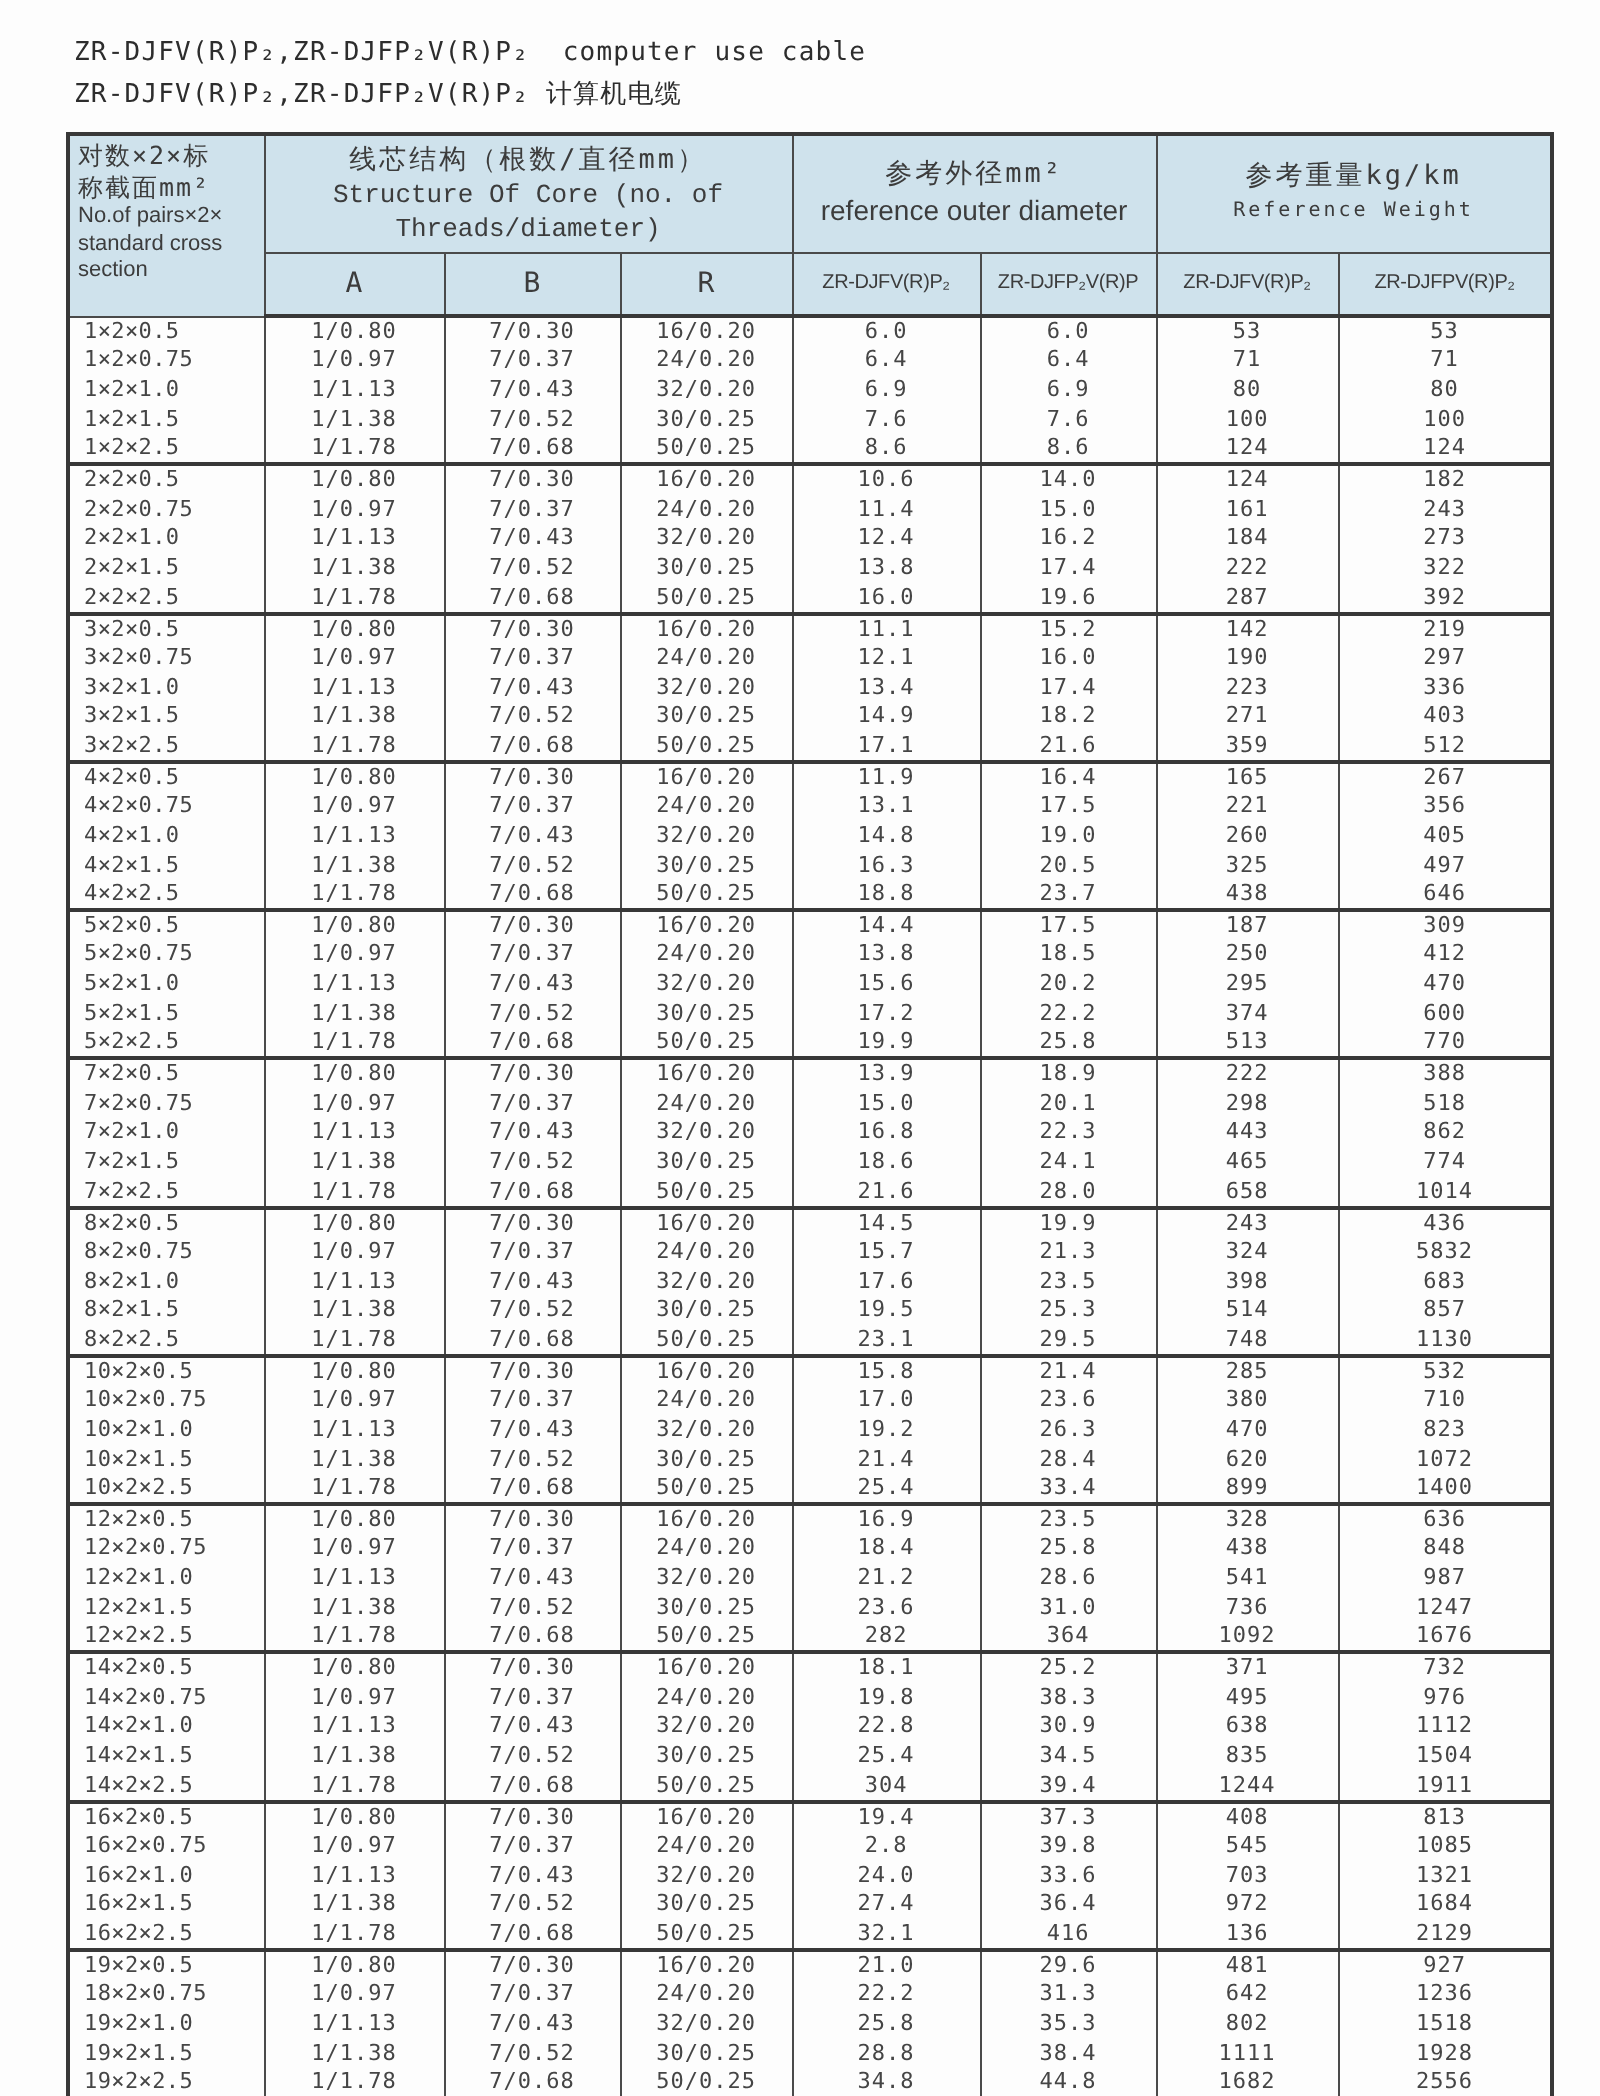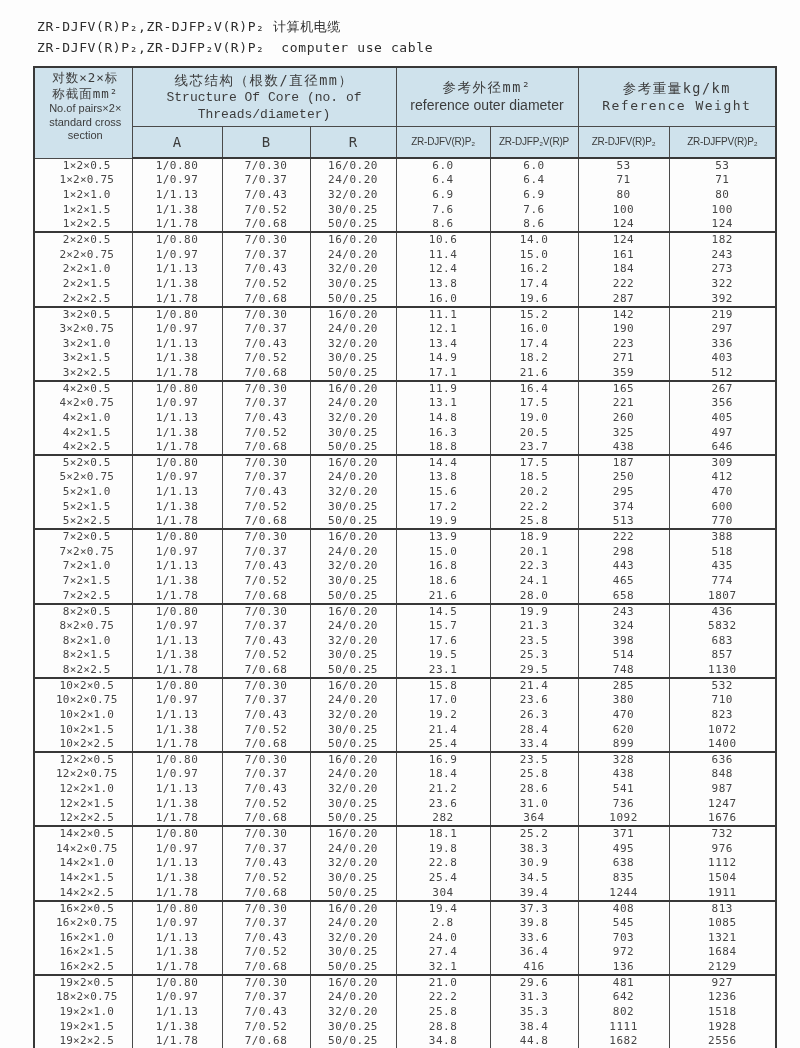--- a/index.html
+++ b/index.html
@@ -19,46 +19,46 @@
     border:2px solid var(--border-dark);
   }
   thead th {
     background:var(--header-bg);
     font-weight:normal; padding:0;
     border:1px solid var(--border-mid);
     vertical-align:middle;
   }
   thead tr.group-row th { height:59px; }
   thead tr.sub-row th { height:32px; border-bottom:2px solid var(--border-dark); }
-  th.col1 { text-align:center; padding:2px 0 4px 4px; vertical-align:top; }
+  th.col1 { text-align:left; padding:2px 0 4px 4px; vertical-align:top; }
   .zh12 { font-size:12.5px; line-height:16px; letter-spacing:1px; }
   .zh14 { font-size:13.5px; line-height:18px; letter-spacing:1.5px; }
   .en11 { font-size:11px; line-height:13.5px; font-family:"Liberation Sans", sans-serif; }
   .en13 { font-size:13px; line-height:17px; font-family:Liberation Mono, monospace; }
   .en13n { font-size:14px; line-height:19px; font-family:Liberation Sans, sans-serif; }
-  .enspaced { font-size:13px; line-height:17px; letter-spacing:1.5px; }
+  .enspaced { font-size:10px; line-height:17px; letter-spacing:1.5px; }
   th.abr { font-size:14px; }
   th.zr { font-size:10px; font-family:"Liberation Sans", sans-serif; letter-spacing:-0.2px; overflow:hidden; white-space:nowrap; }
 
   tbody td {
     border-left:1px solid var(--border-mid);
     border-right:1px solid var(--border-mid);
     text-align:center; font-size:11px;
     height:14.75px; line-height:14px; padding:0;
     color:#454545; letter-spacing:0.5px; white-space:nowrap; overflow:hidden;
   }
-  tbody td.spec { text-align:center; padding-left:7px; letter-spacing:0.2px; }
+  tbody td.spec { text-align:left; padding-left:7px; letter-spacing:0.2px; }
   tbody tr.group-start td { border-top:2px solid var(--border-dark); }
 </style>
 </head>
 <body>
 
 <div class="title-block">
+  <div class="title-line">ZR-DJFV(R)P₂,ZR-DJFP₂V(R)P₂  computer use cable</div>
   <div class="title-line">ZR-DJFV(R)P₂,ZR-DJFP₂V(R)P₂ 计算机电缆</div>
-  <div class="title-line">ZR-DJFV(R)P₂,ZR-DJFP₂V(R)P₂  computer use cable</div>
 </div>
 
 <table class="spec-table">
   <colgroup>
     <col style="width:98px">
       <col style="width:90px">
       <col style="width:88px">
       <col style="width:86px">
     <col style="width:94px">
       <col style="width:88px">
@@ -370,41 +370,41 @@
         <td>518</td>
       </tr>
       <tr>
         <td class="spec">7×2×1.0</td>
         <td>1/1.13</td>
         <td>7/0.43</td>
         <td>32/0.20</td>
         <td>16.8</td>
         <td>22.3</td>
         <td>443</td>
-        <td>435</td>
+        <td>862</td>
       </tr>
       <tr>
         <td class="spec">7×2×1.5</td>
         <td>1/1.38</td>
         <td>7/0.52</td>
         <td>30/0.25</td>
         <td>18.6</td>
         <td>24.1</td>
         <td>465</td>
         <td>774</td>
       </tr>
       <tr>
         <td class="spec">7×2×2.5</td>
         <td>1/1.78</td>
         <td>7/0.68</td>
         <td>50/0.25</td>
         <td>21.6</td>
         <td>28.0</td>
         <td>658</td>
-        <td>1807</td>
+        <td>1014</td>
       </tr>
       <tr class="group-start">
         <td class="spec">8×2×0.5</td>
         <td>1/0.80</td>
         <td>7/0.30</td>
         <td>16/0.20</td>
         <td>14.5</td>
         <td>19.9</td>
         <td>243</td>
         <td>436</td>

